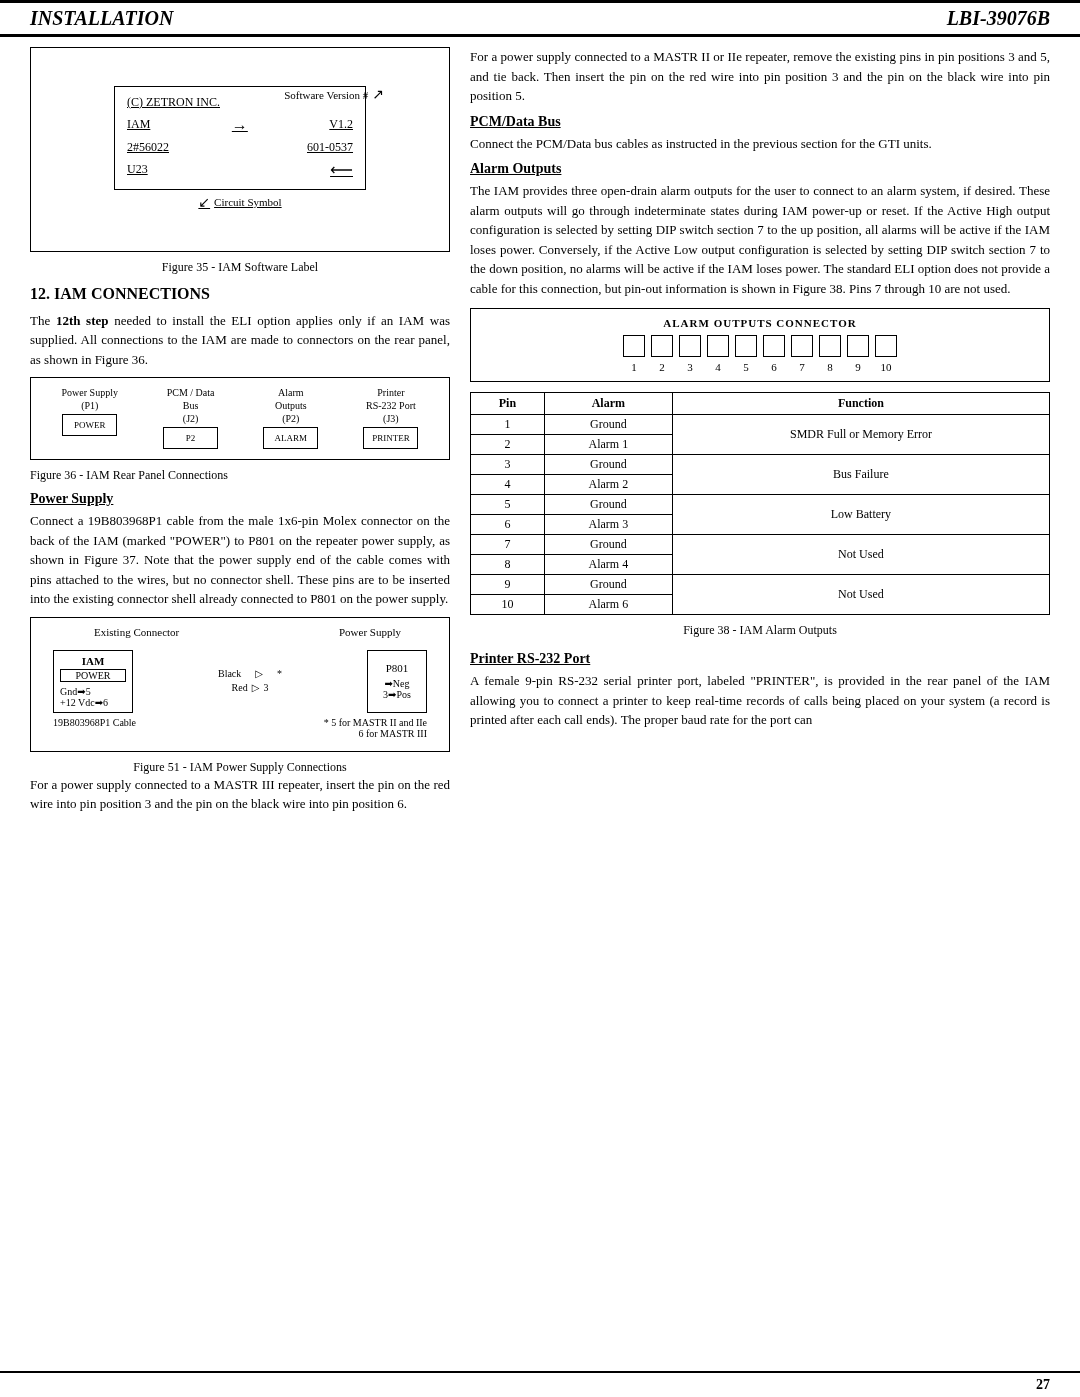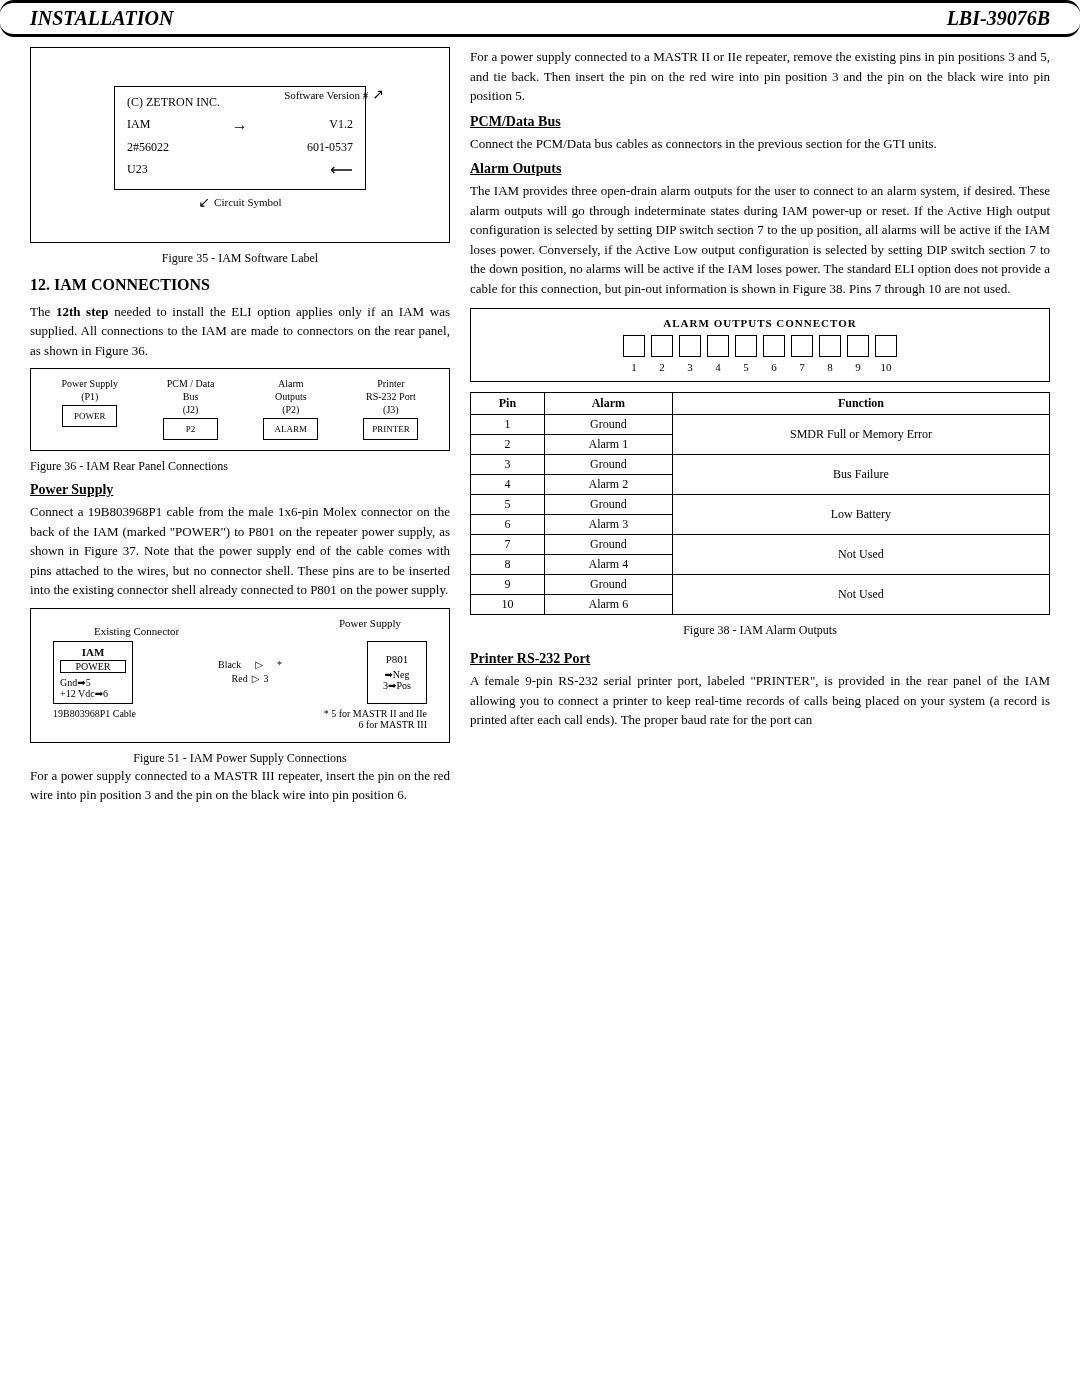--- a/index.html
+++ b/index.html
@@ -20,21 +20,20 @@
     }
     
     .page-header {
       display: flex;
       justify-content: space-between;
       align-items: center;
       border-top: 3px solid #000;
       border-bottom: 3px solid #000;
       padding: 4px 30px;
       margin: 0;
-      border-radius: 14px;
     }
     .page-header .installation {
       font-size: 20px;
       font-weight: bold;
       font-style: italic;
     }
     .page-header .doc-number {
       font-size: 20px;
       font-weight: bold;
       font-style: italic;
@@ -242,21 +241,21 @@
     <span class="installation">INSTALLATION</span>
     <span class="doc-number">LBI-39076B</span>
   </div>
 
   <div class="content">
 
     <div class="left-col">
 
       <div class="fig35-container">
         <div class="software-label-outer">
-          <div style="position:relative; margin-bottom:11px;">
+          <div style="position:relative; margin-bottom:20px;text-decoration:underline;">
             <div style="position:absolute; top:0; right:40px; font-size:11px; display:flex; align-items:center; gap:4px;">
               <span>Software Version #</span>
               <span style="font-size:14px;">↗</span>
             </div>
             <div style="width:252px; margin: 18px auto 0 auto; border:1px solid #000; padding: 6px 12px;">
               <div class="software-label-row">
                 <span>(C) ZETRON INC.</span>
               </div>
               <div class="software-label-row">
                 <span>IAM</span>
@@ -307,21 +306,21 @@
           </div>
         </div>
       </div>
       <div class="fig36-caption">Figure 36 - IAM Rear Panel Connections</div>
 
       <div class="sub-heading">Power Supply</div>
       <p class="section-text">Connect a 19B803968P1 cable from the male 1x6-pin Molex connector on the back of the IAM (marked "POWER") to P801 on the repeater power supply, as shown in Figure 37.  Note that the power supply end of the cable comes with pins attached to the wires, but no connector shell.  These pins are to be inserted into the existing connector shell already connected to P801 on the power supply.</p>
 
       <div class="fig37-container">
         <div style="font-size:11px; margin-bottom:4px; position:relative;">
-          <span style="position:absolute; left:55px; top:8px;">Existing Connector</span>
+          <span style="position:absolute; left:55px; top:0;">Existing Connector</span>
           <span style="position:absolute; right:40px; top:0;">Power Supply</span>
         </div>
         <div class="wire-diagram">
           <div style="height:16px;"></div>
           <div style="display:flex; align-items:stretch; justify-content:space-between; padding: 0 10px;">
 
             <div style="border:1px solid #000; padding:4px 6px; width:80px; font-size:11px;">
               <div style="font-weight:bold; text-align:center;">IAM</div>
               <div style="border:1px solid #000; text-align:center; font-size:10px; margin:2px 0;">POWER</div>
               <div style="font-size:10px; margin-top:4px;">
@@ -364,21 +363,21 @@
 
       <p class="section-text">For a power supply connected to a MASTR III repeater, insert the pin on the red wire into pin position 3 and the pin on the black wire into pin position 6.</p>
 
     </div>
 
     <div class="right-col">
 
       <p class="right-text">For a power supply connected to a MASTR II or IIe repeater, remove the existing pins in pin positions 3 and 5, and tie back.  Then insert the pin on the red wire into pin position 3 and the pin on the black wire into pin position 5.</p>
 
       <div class="sub-heading">PCM/Data Bus</div>
-      <p class="right-text">Connect the PCM/Data bus cables as connectors in the previous section for the GTI units.</p>
+      <p class="right-text">Connect the PCM/Data bus cables as instructed in the previous section for the GTI units.</p>
 
       <div class="sub-heading">Alarm Outputs</div>
       <p class="right-text">The IAM provides three open-drain alarm outputs for the user to connect to an alarm system, if desired.  These alarm outputs will go through indeterminate states during IAM power-up or reset.  If the Active High output configuration is selected by setting DIP switch section 7 to the up position, all alarms will be active if the IAM loses power.  Conversely, if the Active Low output configuration is selected by setting DIP switch section 7 to the down position, no alarms will be active if the IAM loses power.  The standard ELI option does not provide a cable for this connection, but pin-out information is shown in Figure 38.  Pins 7 through 10 are not used.</p>
 
       <div class="alarm-connector-box">
         <div class="alarm-connector-title">ALARM OUTPUTS CONNECTOR</div>
         <div class="connector-pins">
           <div class="pin-square"></div>
           <div class="pin-square"></div>
           <div class="pin-square"></div>
@@ -462,14 +461,17 @@
       </table>
       <div class="alarm-fig-caption">Figure 38 - IAM Alarm Outputs</div>
 
       <div class="sub-heading" style="margin-top:13px;">Printer RS-232 Port</div>
       <p class="right-text">A female 9-pin RS-232 serial printer port, labeled "PRINTER", is provided in the rear panel of the IAM allowing you to connect a printer to keep real-time records of calls being placed on your system (a record is printed after each call ends).  The proper baud rate for the port can</p>
 
     </div>
 
   </div>
 
+  <div class="page-footer">
+    <span class="page-number">27</span>
+  </div>
 
 </div>
 
 </body></html>

